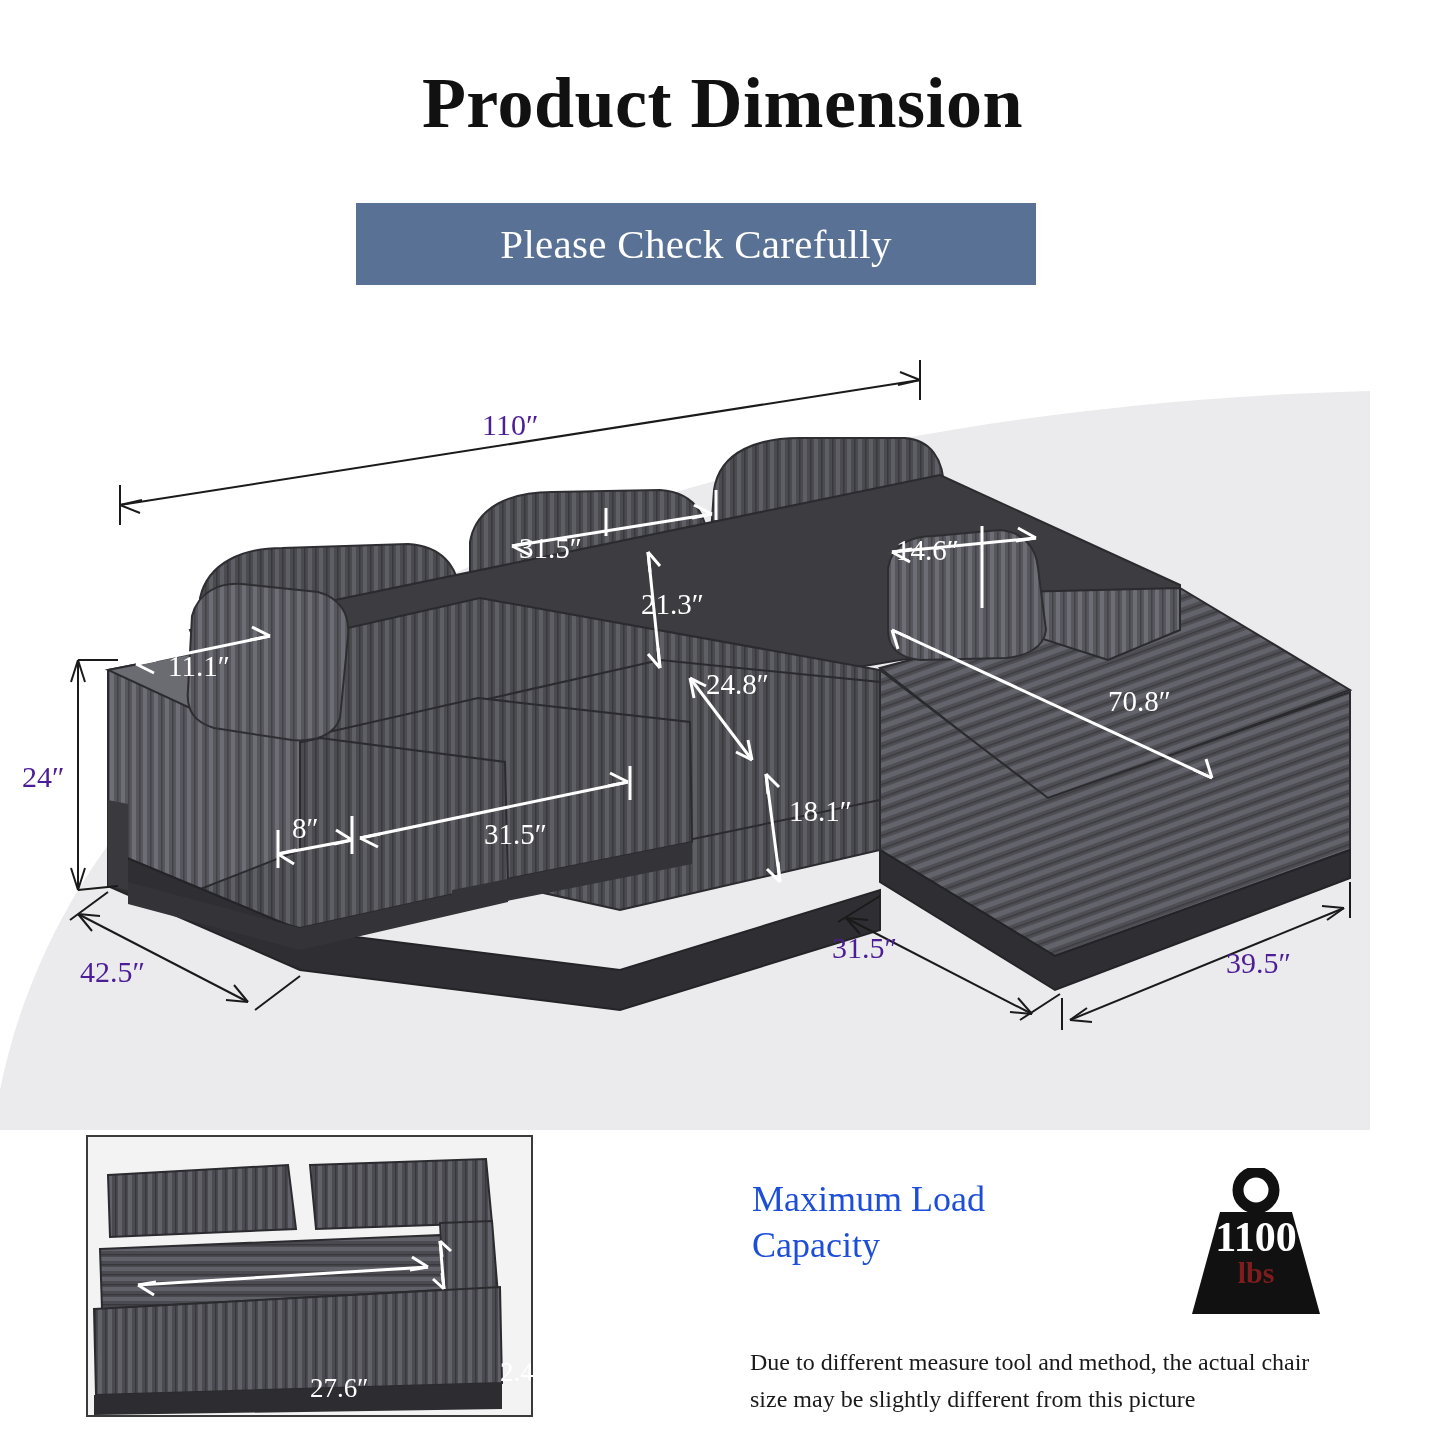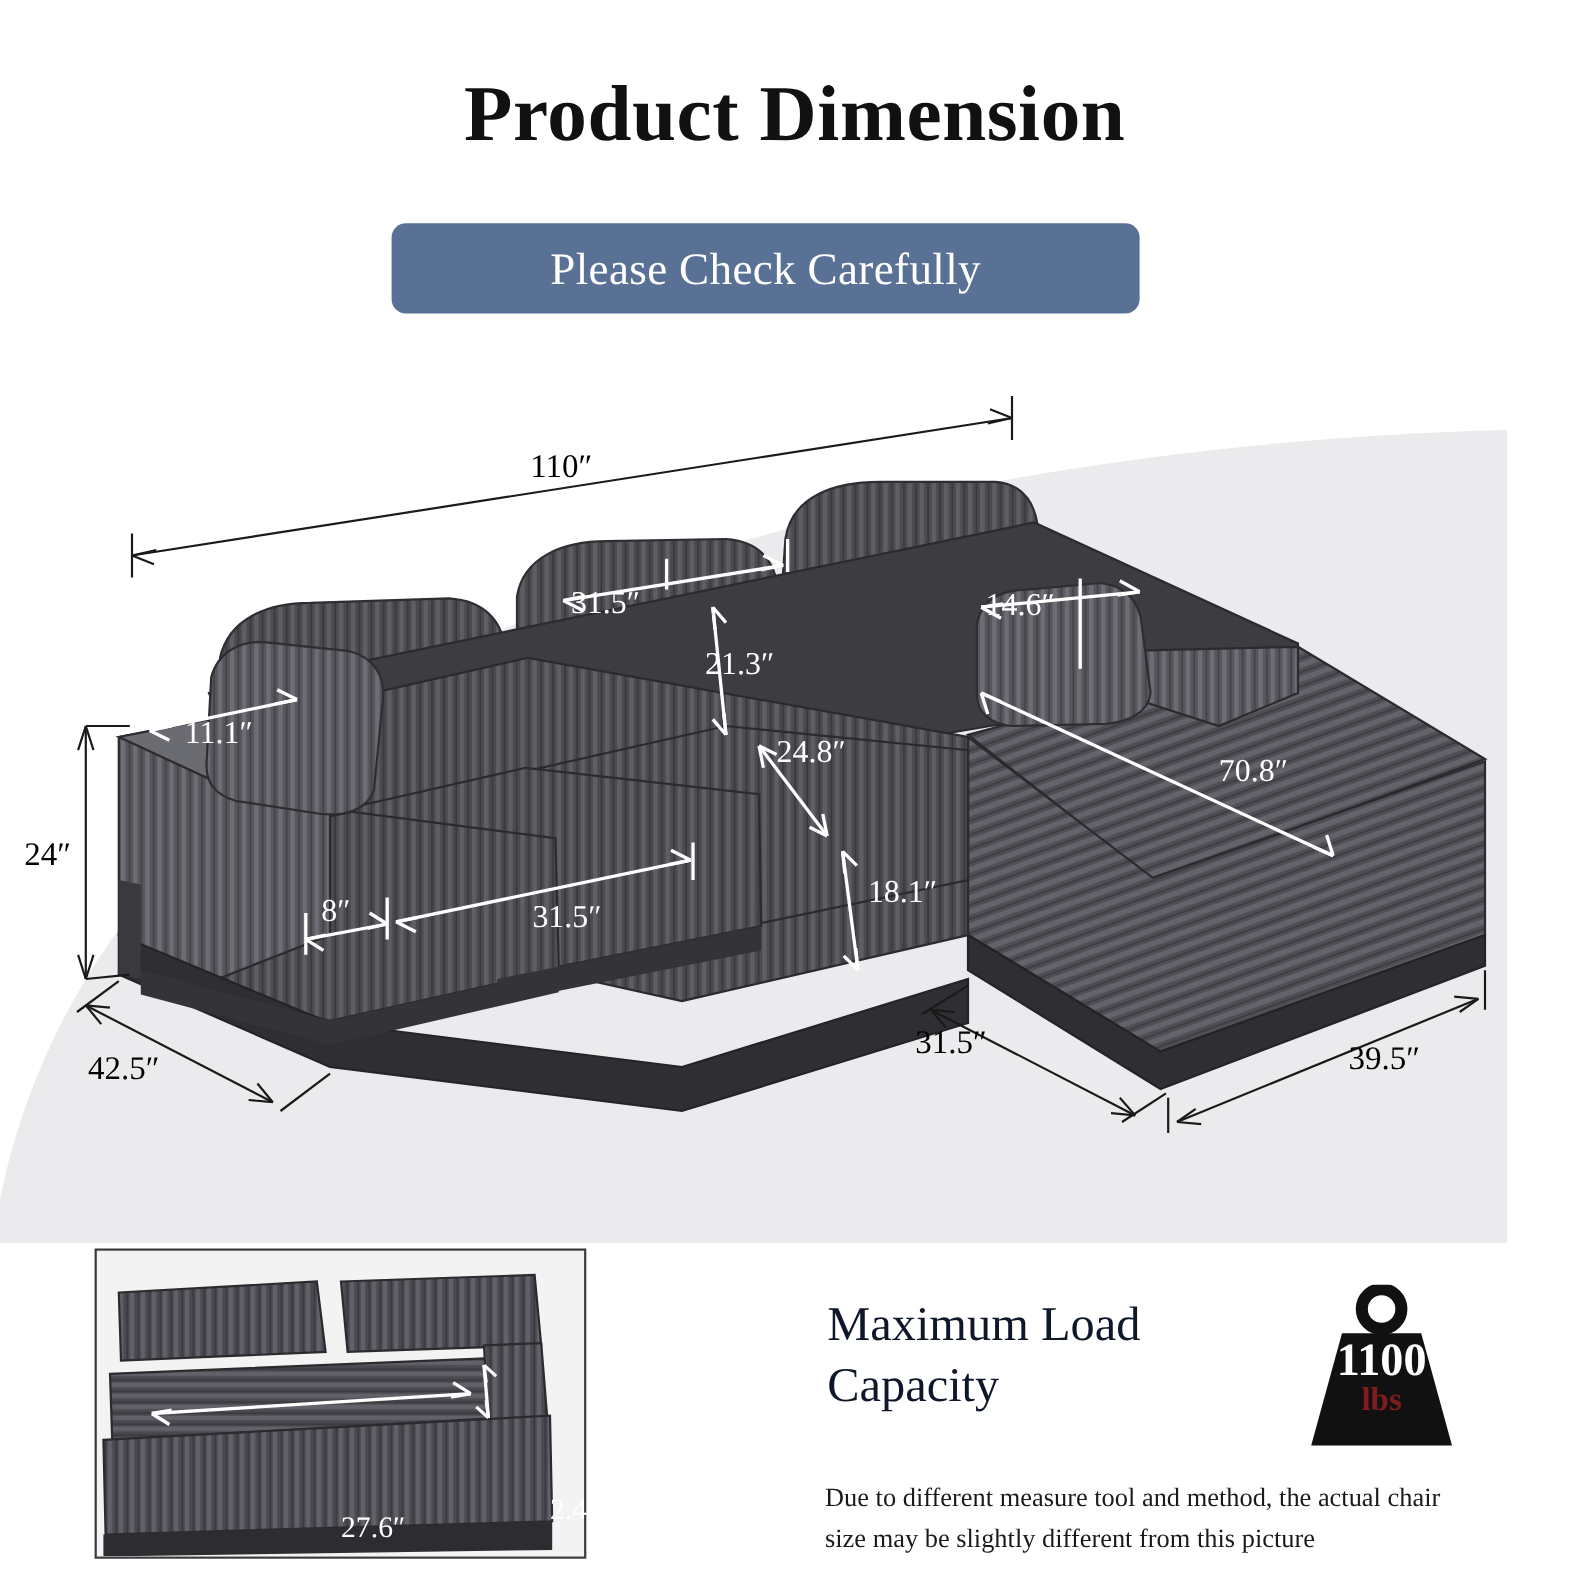--- a/index.html
+++ b/index.html
@@ -45,21 +45,20 @@
     position: absolute;
     left: 356px;
     top: 203px;
     width: 680px;
     height: 82px;
     background: #5a7196;
     z-index: 5;
     display: flex;
     align-items: center;
     justify-content: center;
-    border-radius: 13px;
   }
   .subtitle-bar span {
     font-family: "Liberation Serif", serif;
     font-size: 41px;
     color: #ffffff;
     letter-spacing: 0.3px;
   }
 
   
   .sofa-area {
@@ -72,21 +71,21 @@
   }
   .sofa-area svg, .inset-box svg, .swoosh svg {
     display: block;
   }
 
   
   .dim-dark {
     position: absolute;
     font-family: "Liberation Serif", serif;
     font-size: 30px;
-    color: #000000;
+    color: #4c1d95;
     white-space: nowrap;
     z-index: 6;
   }
   
   .dim-light {
     position: absolute;
     font-family: "Liberation Serif", serif;
     font-size: 29px;
     color: #ffffff;
     white-space: nowrap;
@@ -114,23 +113,23 @@
     z-index: 7;
   }
 
   
   .maxload-title {
     position: absolute;
     left: 752px;
     top: 1176px;
     width: 420px;
     font-family: "Liberation Serif", serif;
-    font-size: 44px;
+    font-size: 36px;
     line-height: 1.28;
-    color: #0f172a;
+    color: #1d4ed8;
     z-index: 5;
   }
   .weight-icon {
     position: absolute;
     left: 1180px;
     top: 1168px;
     width: 152px;
     height: 152px;
     z-index: 5;
   }

